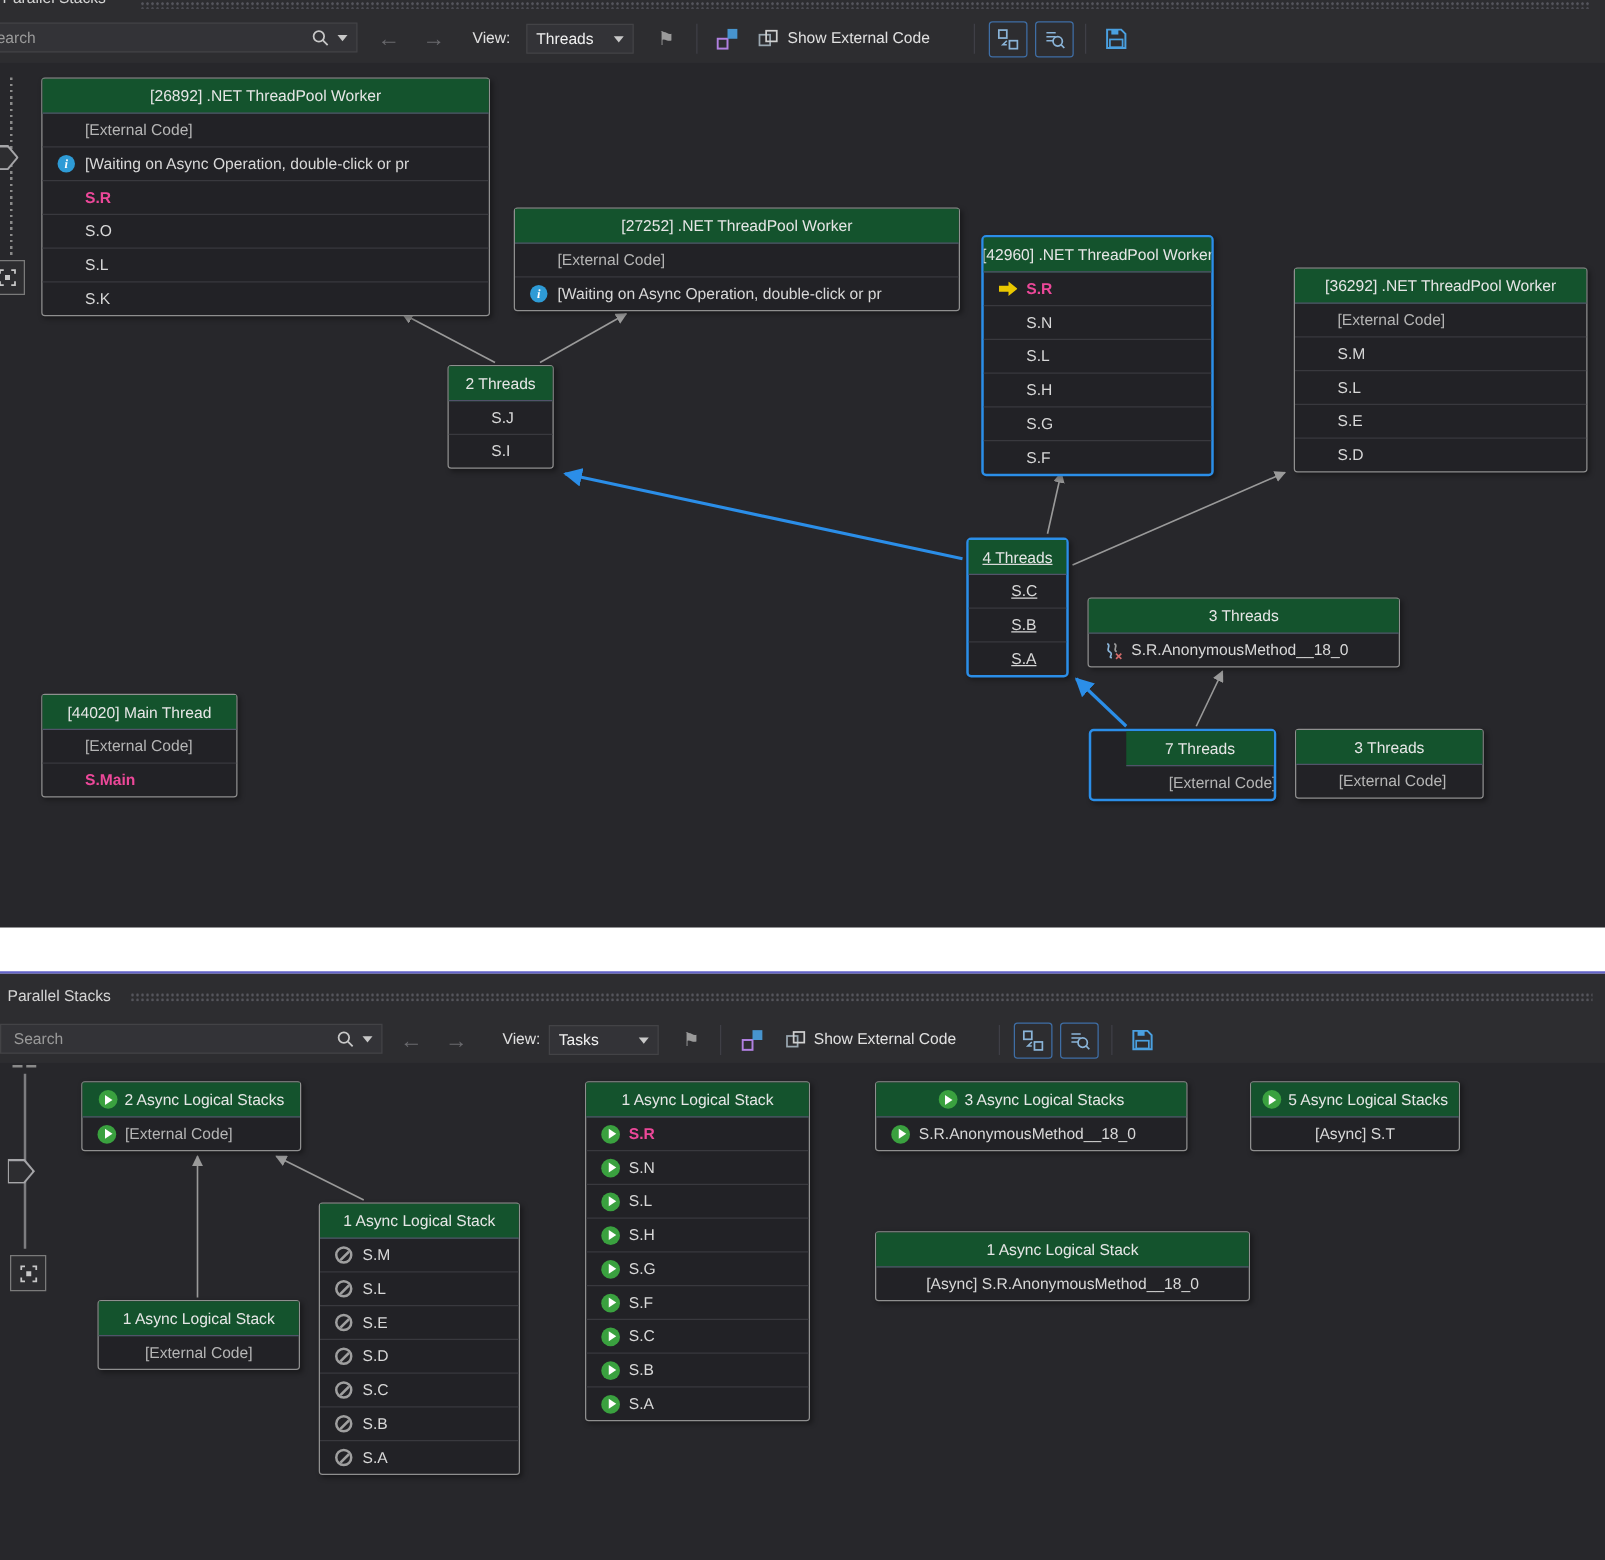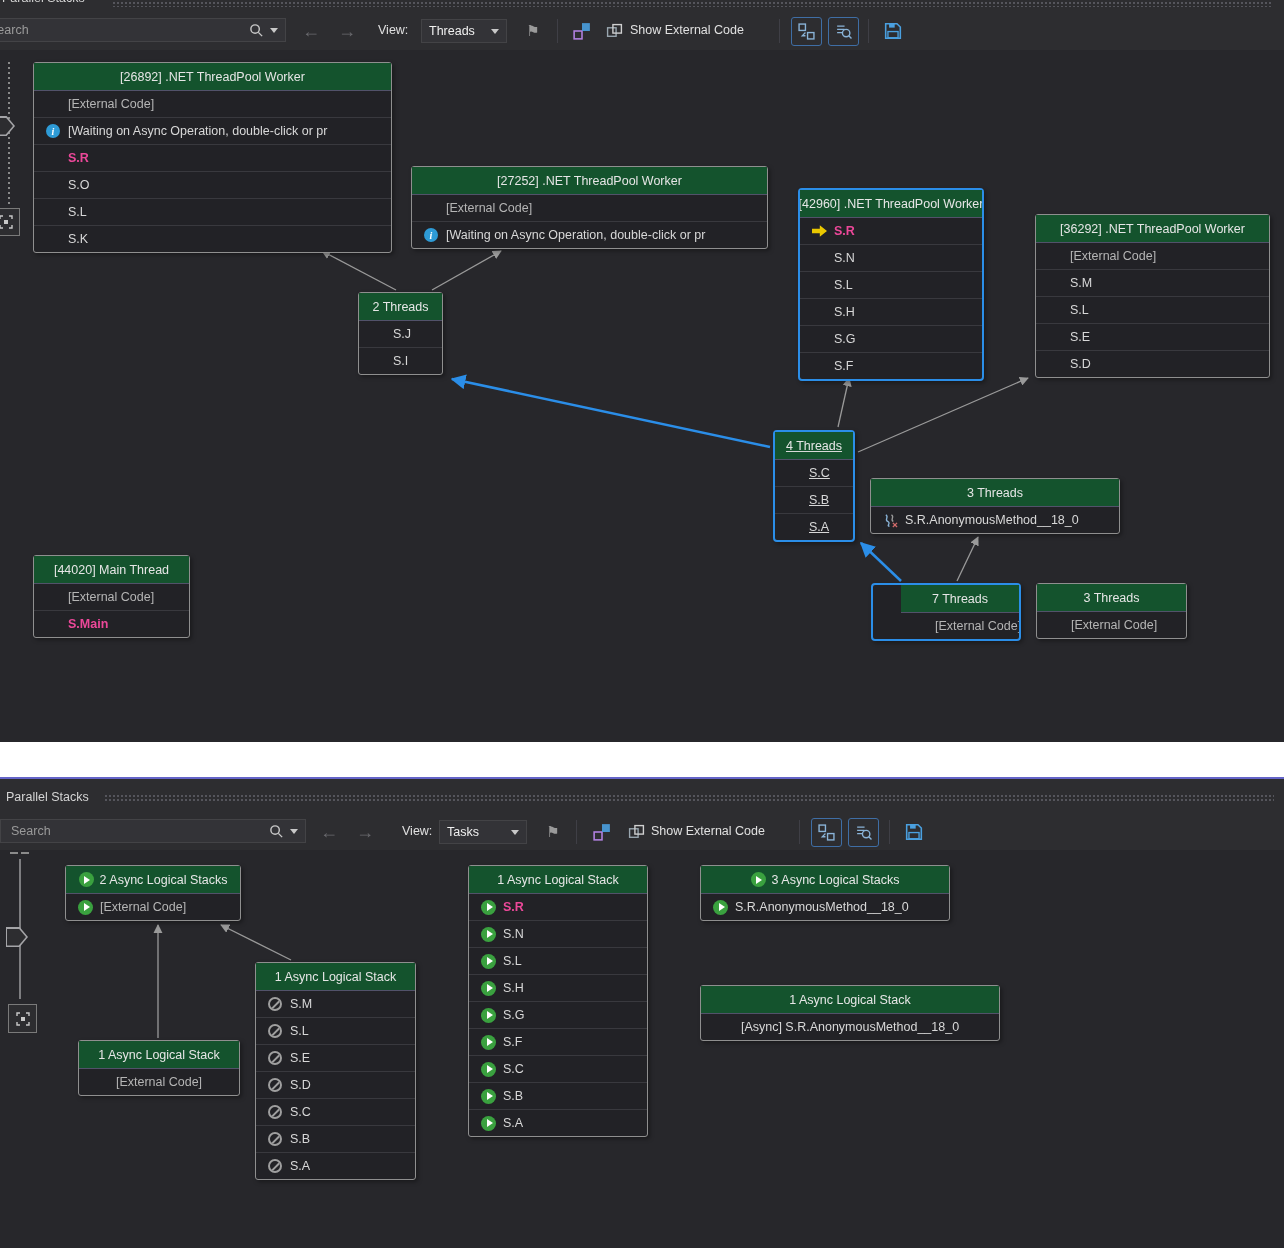--- a/index.html
+++ b/index.html
@@ -282,21 +282,21 @@
         <span class="txt">[External Code]</span>
       </div>
     <div class="row">
         <span class="slot">
           <span class="ic info"></span>
         </span>
         <span class="txt">[Waiting on Async Operation, double-click or pr</span>
       </div>
   </div>
 
-  <div class="node sel" style="left:785px;top:188px;width:186px;margin-left:13px;">
+  <div class="node sel" style="left:785px;top:188px;width:186px;">
     <div class="hdr">
         <span>[42960] .NET ThreadPool Worker</span>
       </div>
     <div class="row bold">
         <span class="slot">
           <span class="ic cur"></span>
         </span>
         <span class="txt">S.R</span>
       </div>
     <div class="row">
@@ -565,20 +565,29 @@
         <span>3 Async Logical Stacks</span>
       </div>
     <div class="row">
         <span class="slot">
           <span class="ic play"></span>
         </span>
         <span class="txt">S.R.AnonymousMethod__18_0</span>
       </div>
   </div>
 
+  <div class="node" style="left:1000px;top:865px;width:168px;">
+    <div class="hdr">
+        <span class="ic play"></span>
+        <span>5 Async Logical Stacks</span>
+      </div>
+    <div class="row center">
+        <span class="txt">[Async] S.T</span>
+      </div>
+  </div>
 
   <div class="node" style="left:700px;top:985px;width:300px;">
     <div class="hdr">
         <span>1 Async Logical Stack</span>
       </div>
     <div class="row center">
         <span class="txt">[Async] S.R.AnonymousMethod__18_0</span>
       </div>
   </div>
 

